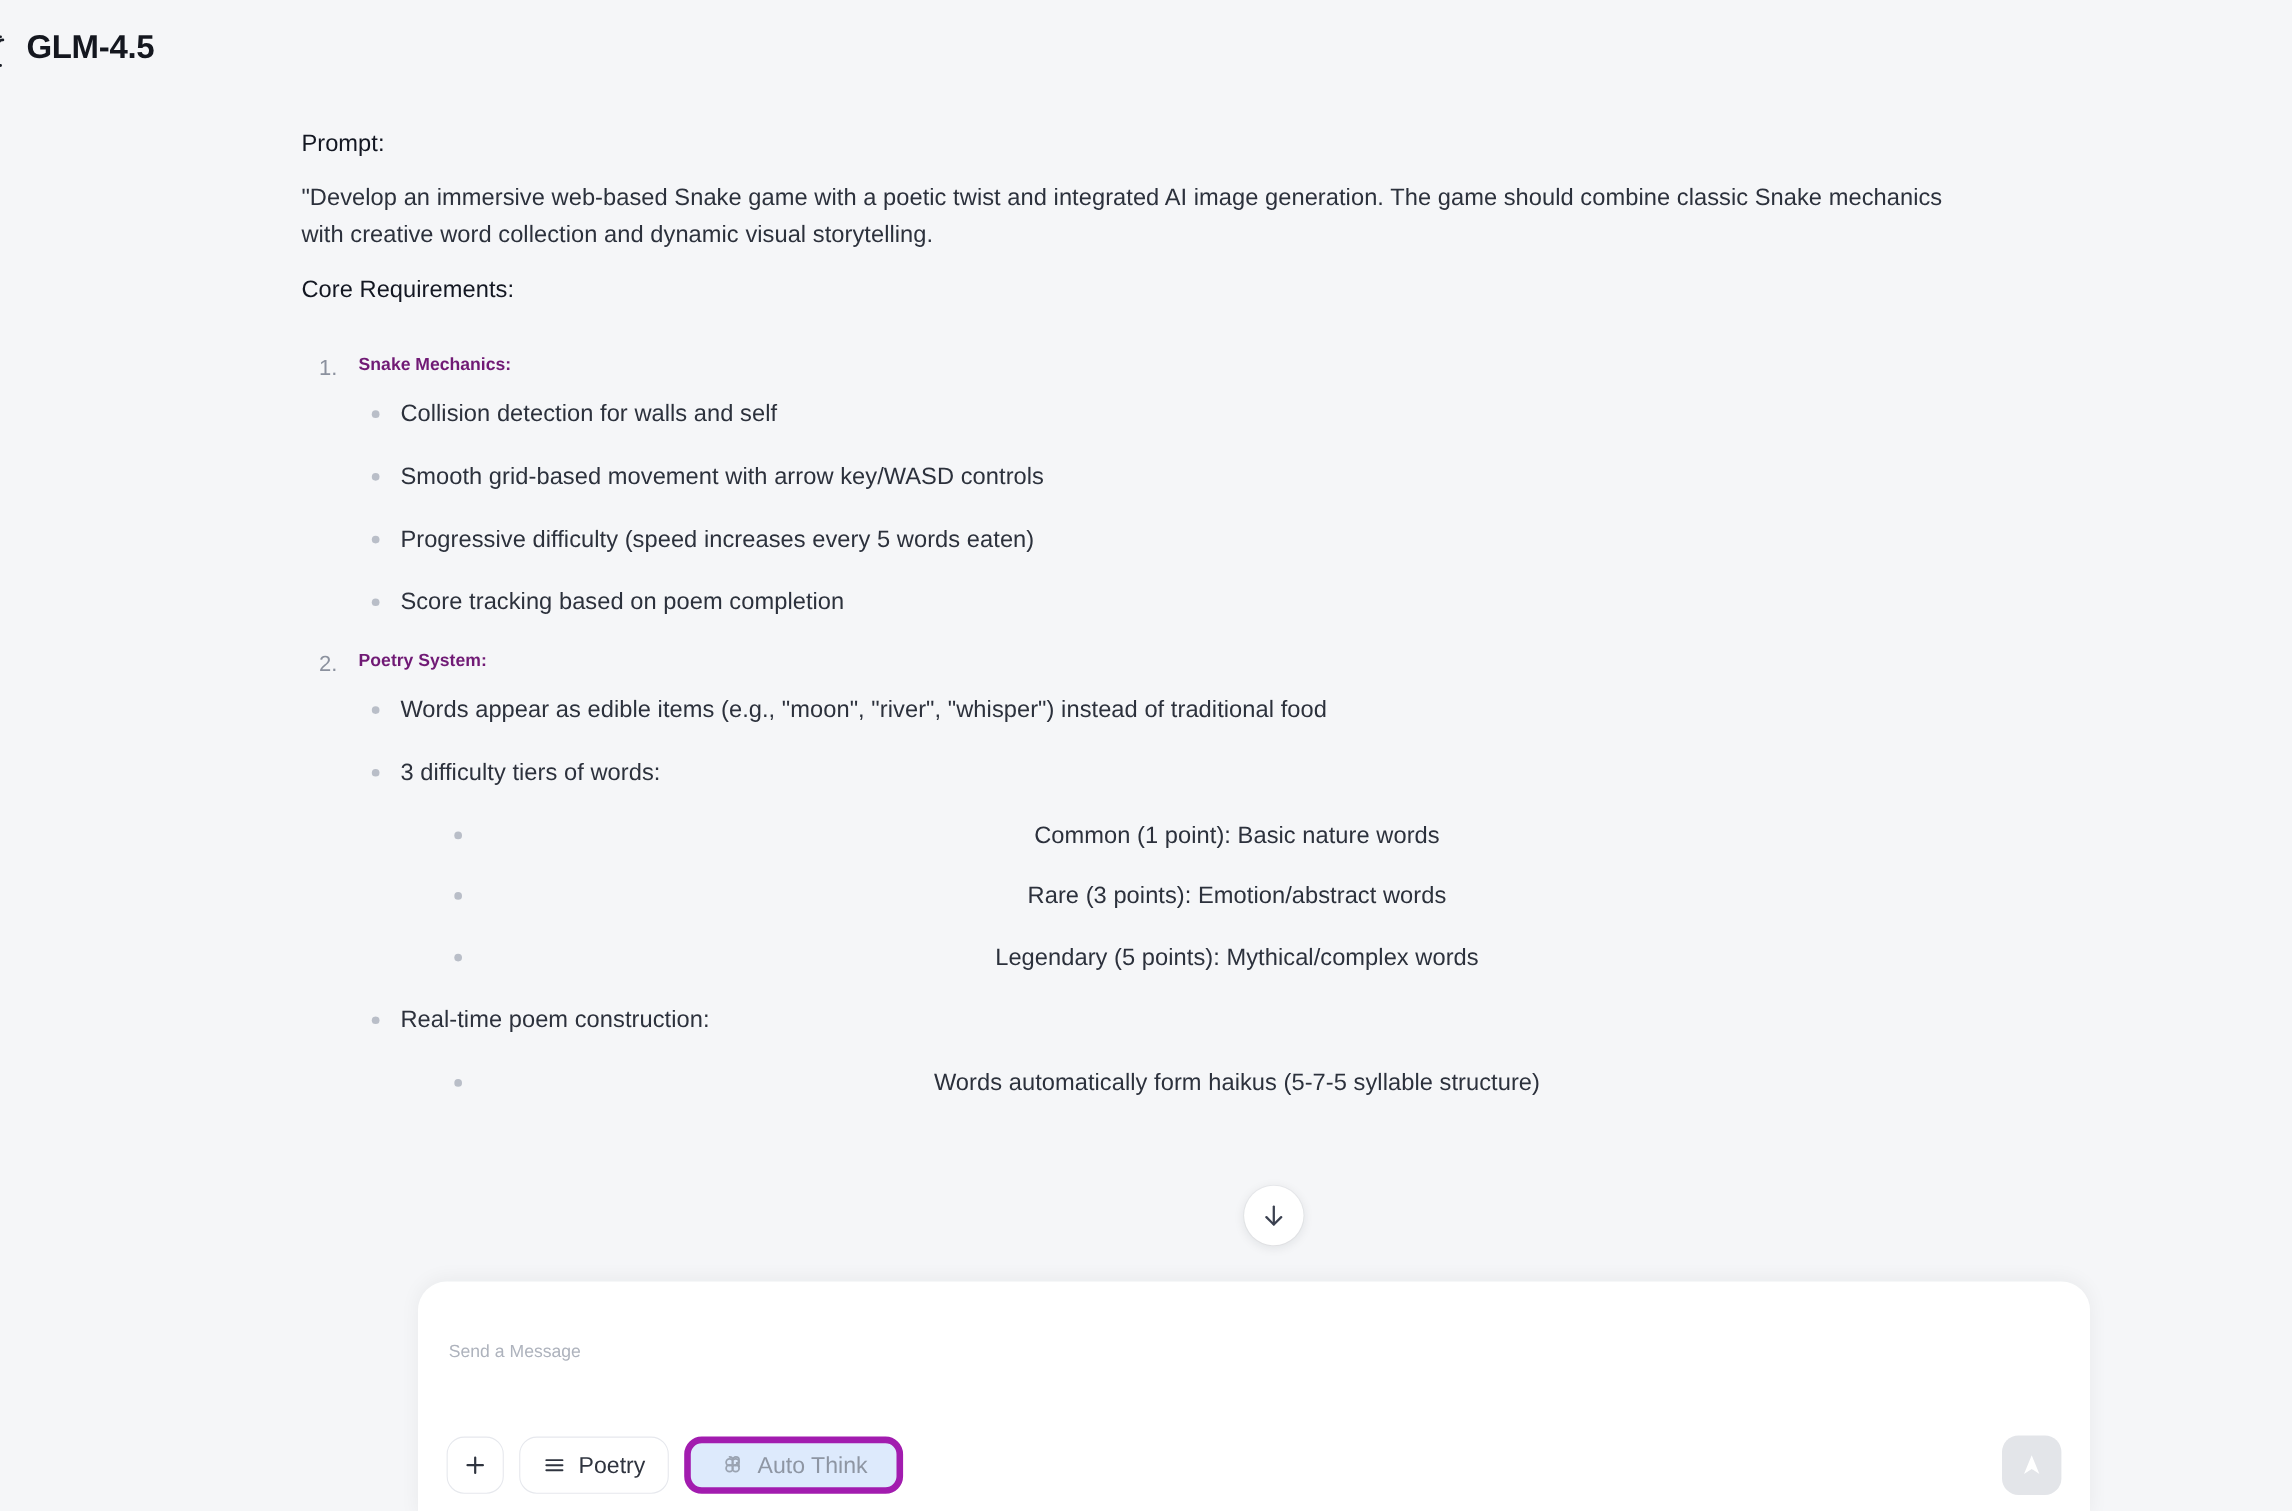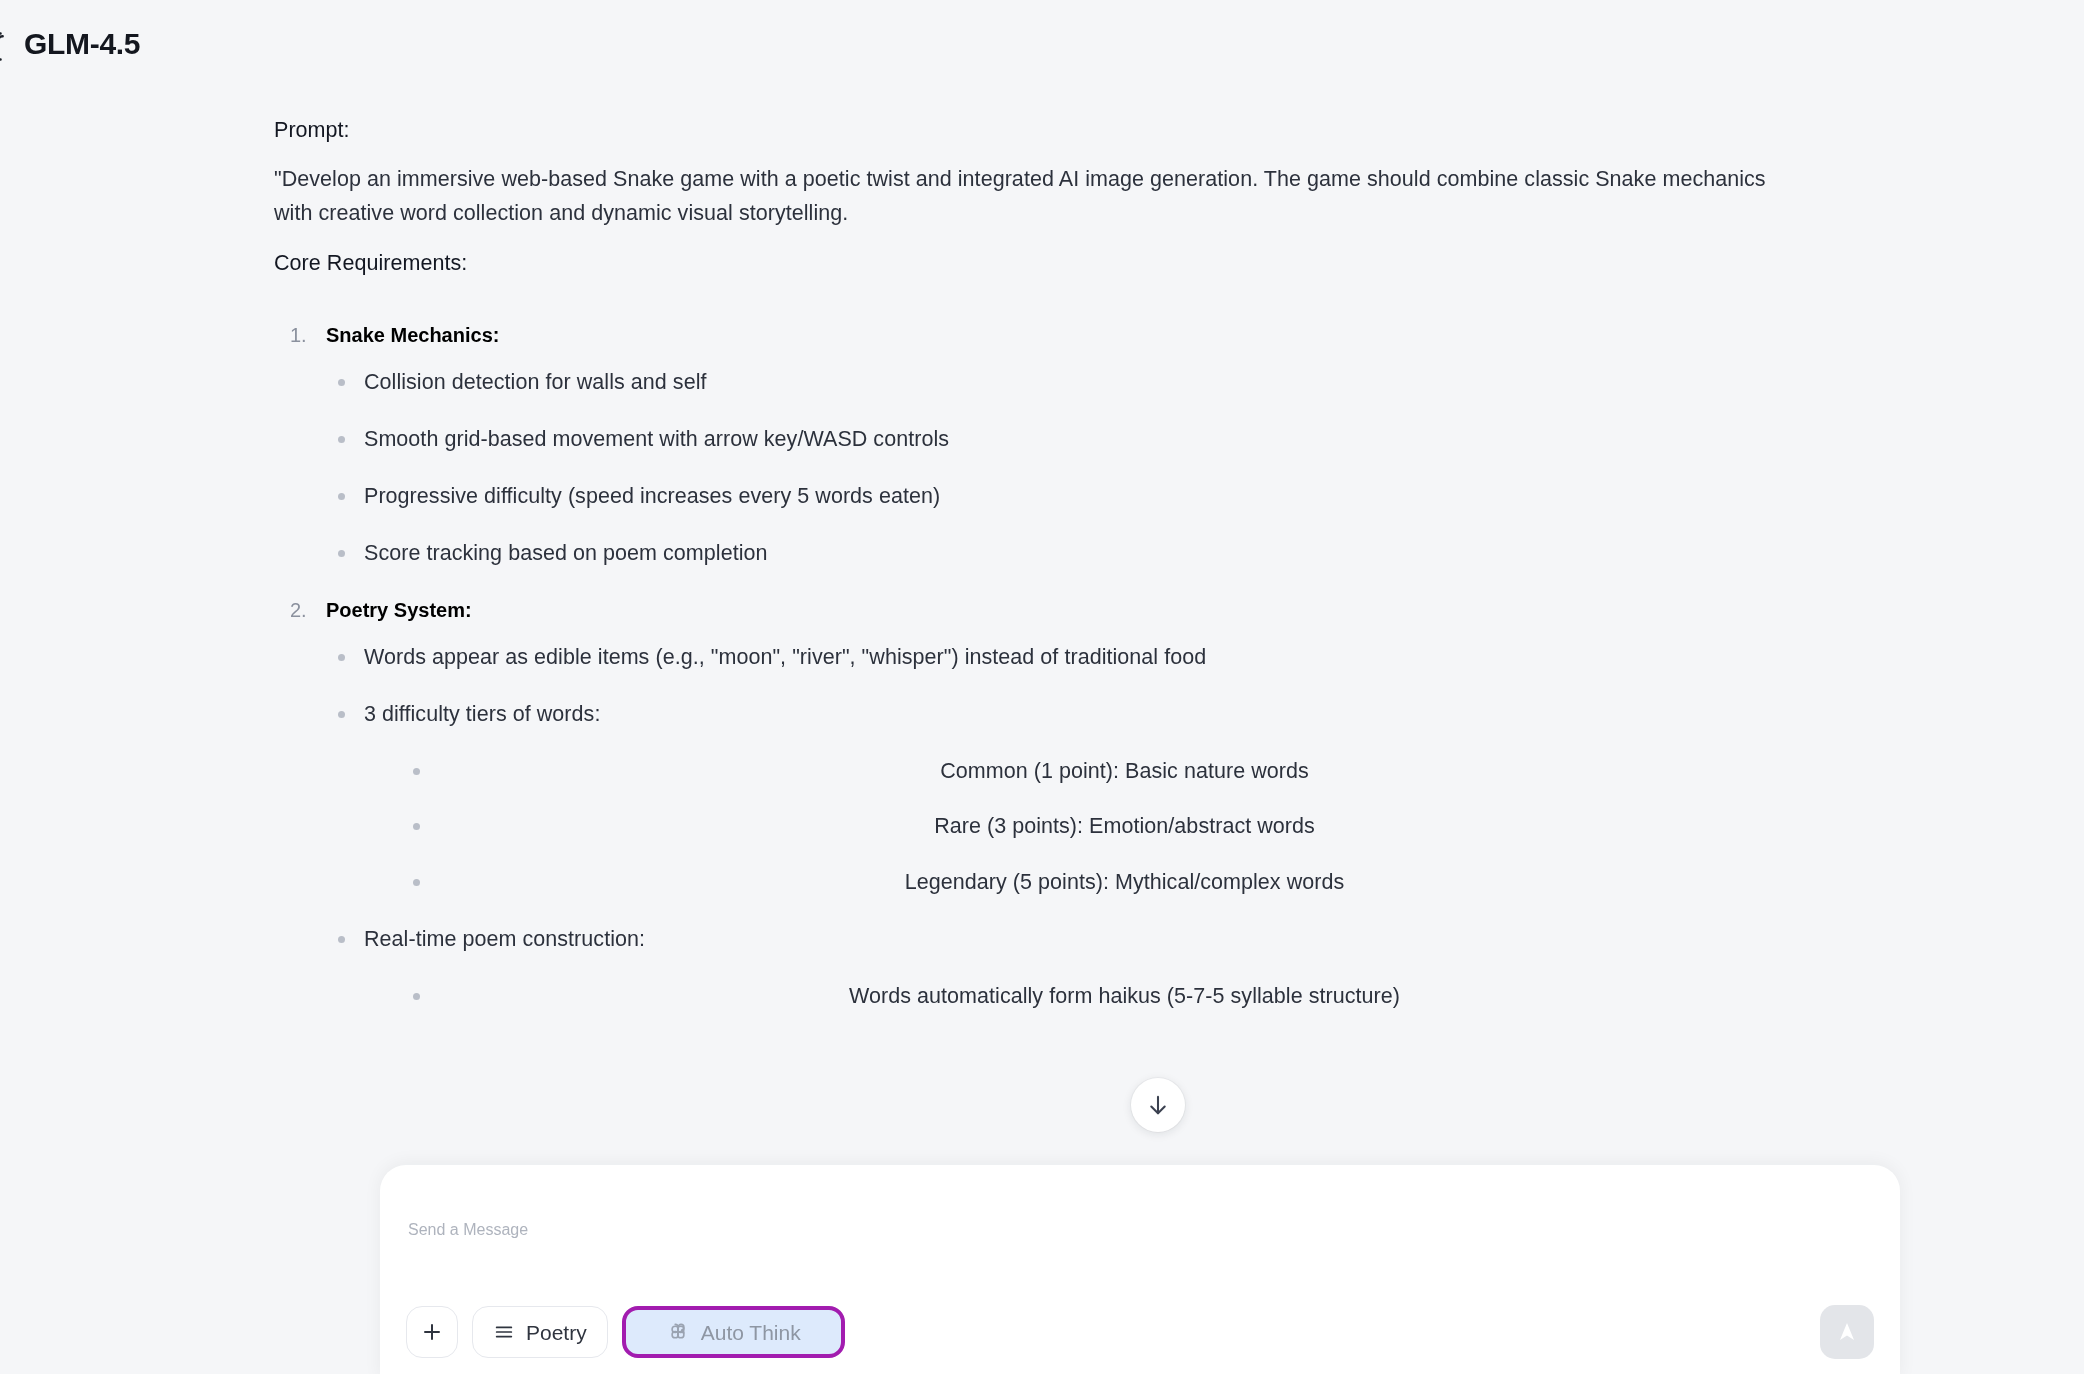--- a/index.html
+++ b/index.html
@@ -122,23 +122,23 @@
     position: absolute;
     left: 16px;
     top: 0;
     font-size: 20px;
     color: #8b919e;
     font-weight: 400;
     line-height: 1.5;
   }
 
   .req-title {
-    font-size: 20px;
+    font-size: 16px;
     font-weight: 700;
-    color: #000000;
+    color: #701a75;
     line-height: 1.5;
     margin-bottom: 16px;
   }
 
   
   ul.bul {
     list-style: none;
     margin: 0;
     padding: 0;
   }
@@ -248,23 +248,23 @@
     font-family: "Liberation Sans", "DejaVu Sans", sans-serif;
     cursor: pointer;
     padding: 0 20px;
     white-space: nowrap;
   }
 
   .tbtn.icon-only { width: 52px; padding: 0; }
 
   .tbtn.pill-active {
     background: #ddeafc;
-    border: 4px solid #a21caf;
+    border: 6px solid #a21caf;
     color: #8e96a3;
-    padding: 0 40px;
+    padding: 0 26px;
   }
 
   .tbtn-label { line-height: 1; }
 
   .spacer { flex: 1; }
 
   .send-btn {
     width: 54px;
     height: 54px;
     border-radius: 15px;

